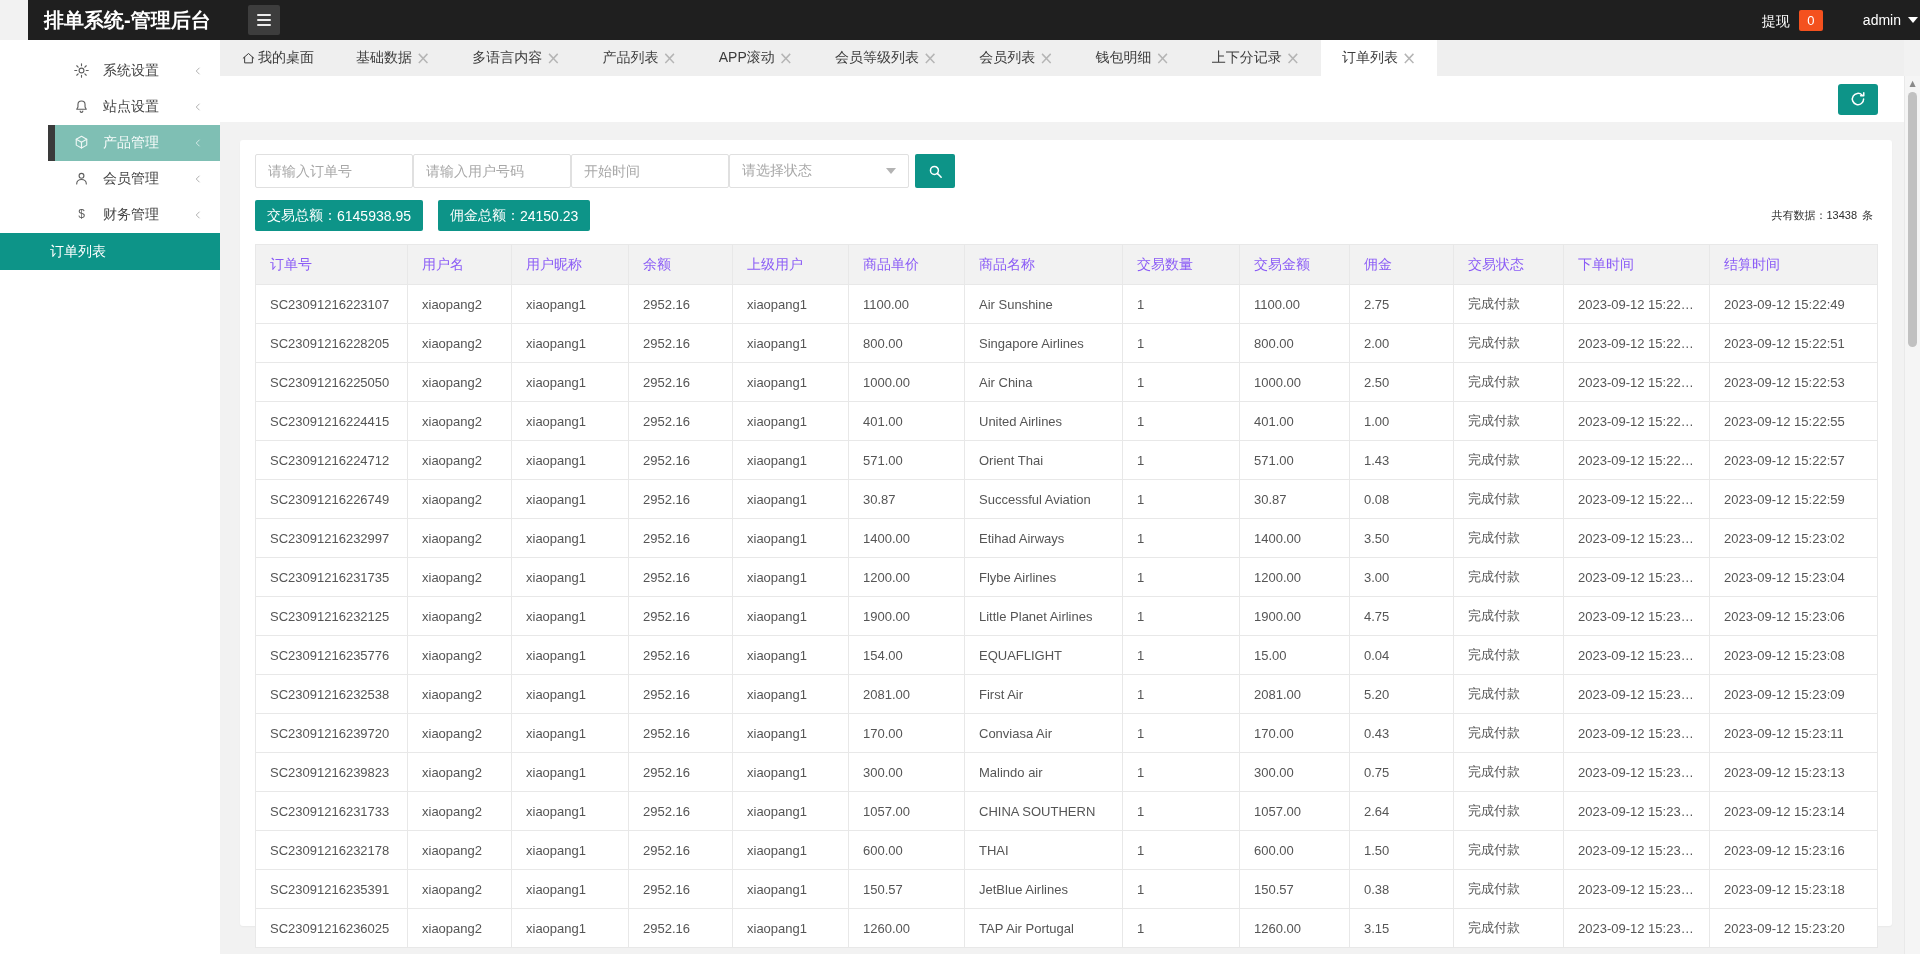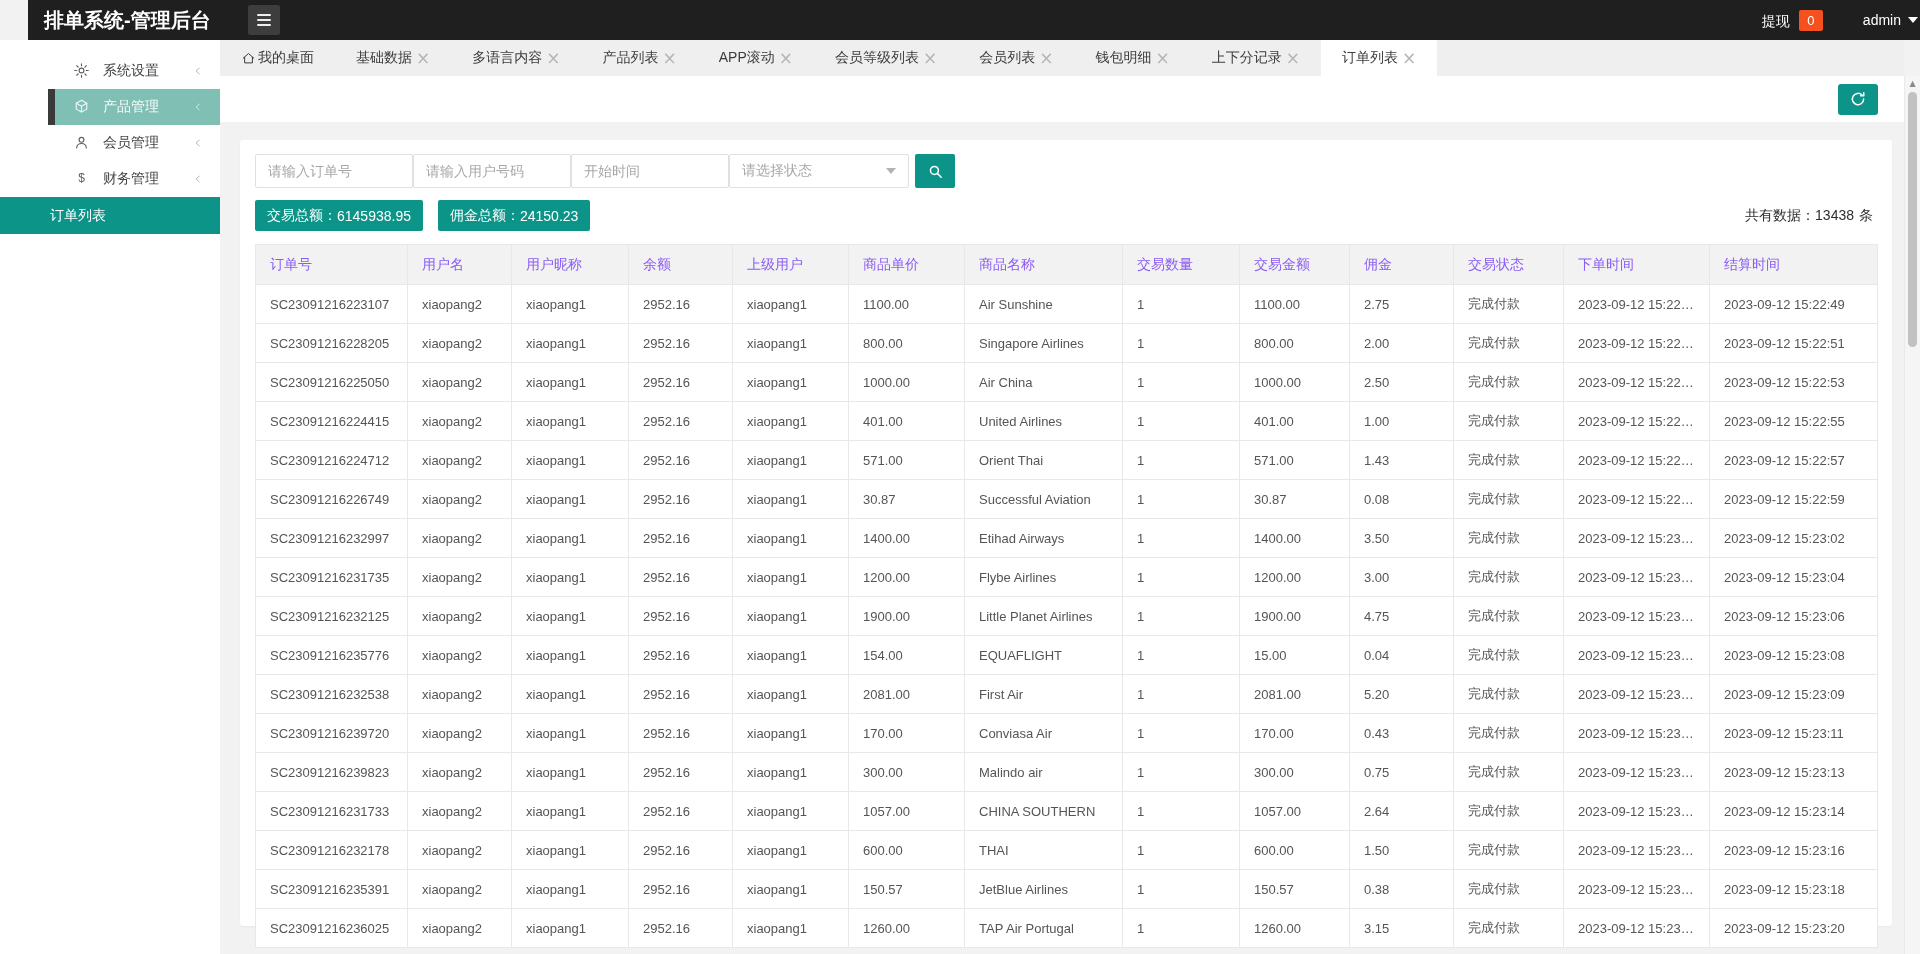--- a/index.html
+++ b/index.html
@@ -64,21 +64,21 @@
   .f-select{width:180px;height:34px;border:1px solid #e0e0e0;border-radius:2px;background:#fff;
             display:flex;align-items:center;padding:0 12px;font-size:14px;color:#a8a8a8;cursor:pointer;}
   .f-select .sel-caret{margin-left:auto;width:0;height:0;border-left:5px solid transparent;
             border-right:5px solid transparent;border-top:6px solid #b3b3b3;}
   .search-btn{width:40px;height:34px;background:var(--teal);border:none;border-radius:2px;color:#fff;
               display:flex;align-items:center;justify-content:center;cursor:pointer;margin-left:6px;}
 
   .summary-row{display:flex;align-items:center;margin-top:12px;}
   .badge-pill{background:var(--teal);color:#fff;font-size:14px;height:31px;display:flex;align-items:center;
               padding:0 12px;border-radius:2px;margin-right:15px;white-space:nowrap;}
-  .count{margin-left:auto;font-size:14px;color:#2e2e2e;padding-right:4px;}
+  .count{margin-left:auto;font-size:11px;color:#2e2e2e;padding-right:4px;}
   .count .unit{margin-left:5px;}
 
   .table-wrap{margin-top:13px;}
   table{width:100%;border-collapse:collapse;table-layout:fixed;}
   th,td{border:1px solid #e8e8e8;padding:0 14px;font-size:13px;color:#555;text-align:left;
         overflow:hidden;white-space:nowrap;text-overflow:ellipsis;}
   th{background:#f2f2f2;height:40px;font-weight:normal;font-size:14px;color:#8b5cf6;}
   td{height:39px;background:#fff;}
 
   
@@ -116,20 +116,34 @@
   <nav class="sidebar">
     <div class="menu">
         <div class="menu-item">
           <span class="mi-icon">
             <svg width="17" height="17" viewBox="0 0 24 24" fill="none" stroke="currentColor" stroke-width="1.6" stroke-linecap="round" stroke-linejoin="round">
               <circle cx="12" cy="12" r="3.4"></circle>
               <path d="M12 2.5v2.8M12 18.7v2.8M2.5 12h2.8M18.7 12h2.8M5.3 5.3l2 2M16.7 16.7l2 2M18.7 5.3l-2 2M7.3 16.7l-2 2"></path>
             </svg>
           </span>
           <span class="mi-label">系统设置</span>
+          <span class="chev">
+            <svg width="12" height="12" viewBox="0 0 24 24" fill="none" stroke="currentColor" stroke-width="1.6" stroke-linecap="round" stroke-linejoin="round">
+              <polyline points="14.5 6 8.5 12 14.5 18"></polyline>
+            </svg>
+          </span>
+        </div>
+        <div class="menu-item">
+          <span class="mi-icon">
+            <svg width="17" height="17" viewBox="0 0 24 24" fill="none" stroke="currentColor" stroke-width="1.6" stroke-linecap="round" stroke-linejoin="round">
+              <path d="M12 4.2a5 5 0 0 0-5 5v3.6l-1.7 3h13.4l-1.7-3V9.2a5 5 0 0 0-5-5z"></path>
+              <path d="M10.1 18.3a1.9 1.9 0 0 0 3.8 0"></path>
+            </svg>
+          </span>
+          <span class="mi-label">站点设置</span>
           <span class="chev">
             <svg width="12" height="12" viewBox="0 0 24 24" fill="none" stroke="currentColor" stroke-width="1.6" stroke-linecap="round" stroke-linejoin="round">
               <polyline points="14.5 6 8.5 12 14.5 18"></polyline>
             </svg>
           </span>
         </div>
         <div class="menu-item highlighted">
           <span class="mi-icon">
             <svg width="17" height="17" viewBox="0 0 24 24" fill="none" stroke="currentColor" stroke-width="1.6" stroke-linecap="round" stroke-linejoin="round">
               <path d="M12 3.2l7.4 4.1v8.4L12 19.8l-7.4-4.1V7.3z"></path>

